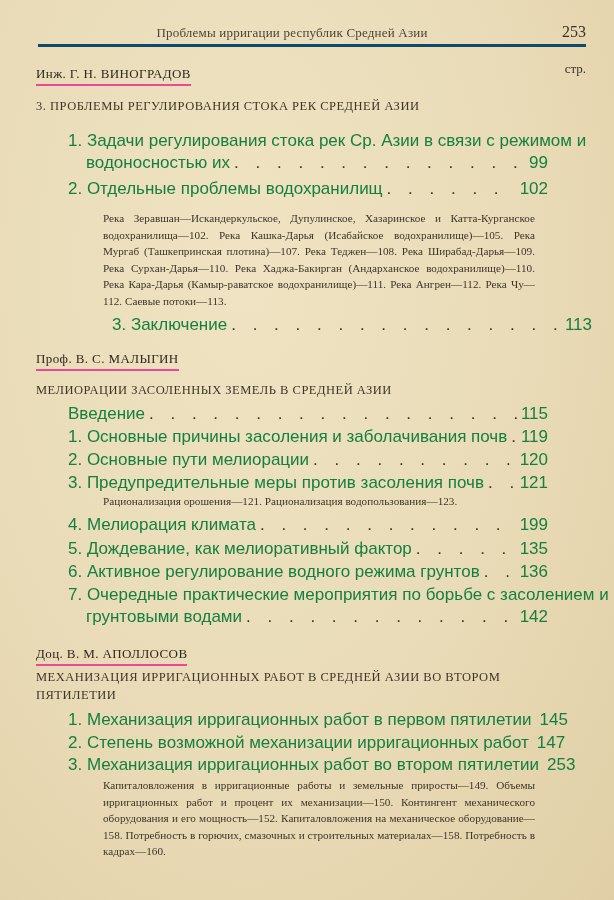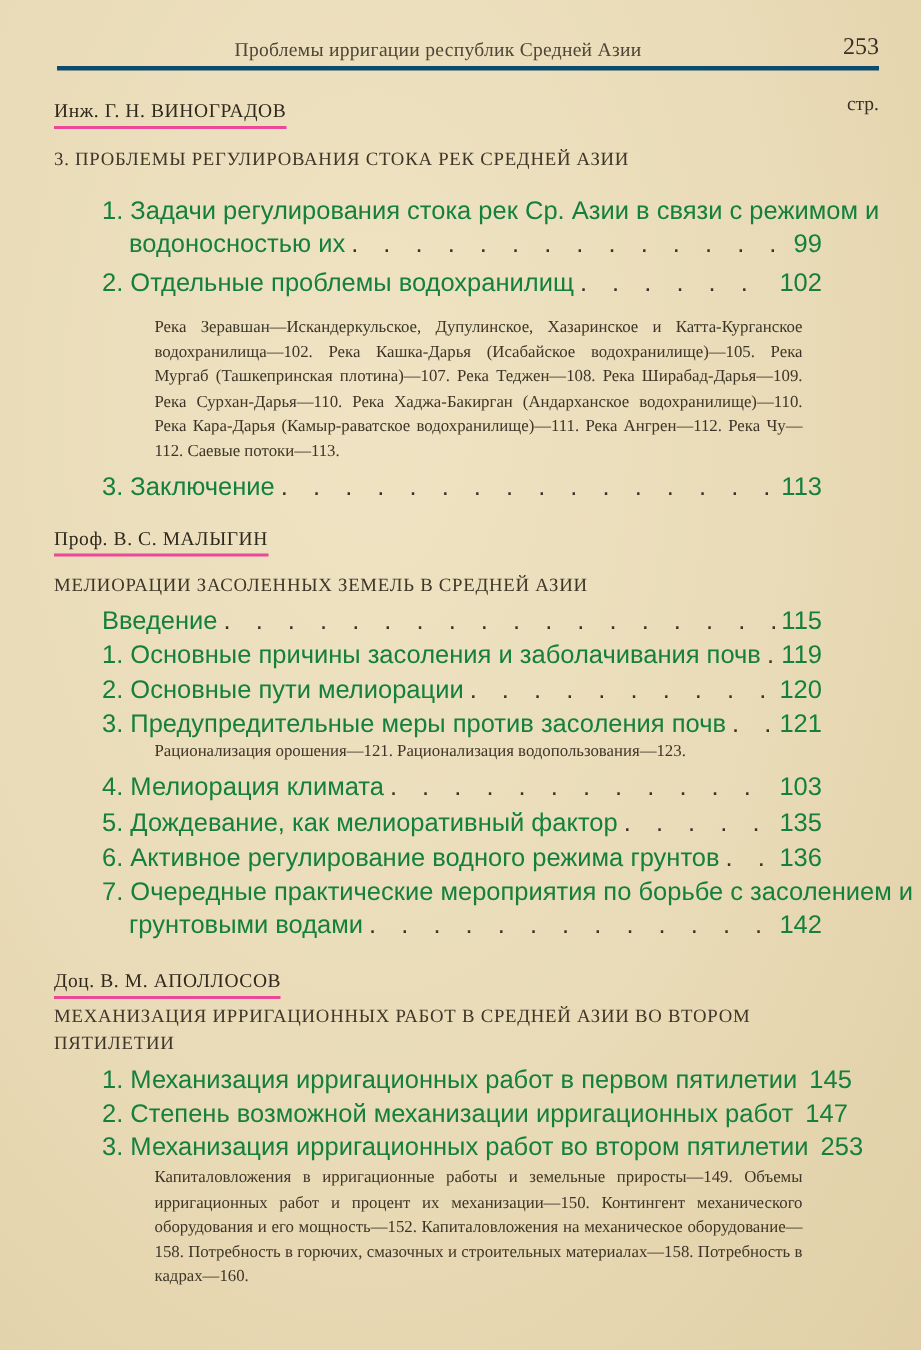--- a/index.html
+++ b/index.html
@@ -77,21 +77,21 @@
 
   <div class="entry" style="top:178px;">
     <div class="row">
         <span class="txt">2. Отдельные проблемы водохранилищ</span>
         <span class="dots"></span>
         <span class="pg">102</span>
       </div>
   </div>
   <div class="note" style="top:210px;">Река Зеравшан—Искандеркульское, Дупулинское, Хазаринское и Катта-Курганское водохранилища—102. Река Кашка-Дарья (Исабайское водохранилище)—105. Река Мургаб (Ташкепринская плотина)—107. Река Теджен—108. Река Ширабад-Дарья—109. Река Сурхан-Дарья—110. Река Хаджа-Бакирган (Андарханское водохранилище)—110. Река Кара-Дарья (Камыр-раватское водохранилище)—111. Река Ангрен—112. Река Чу—112. Саевые потоки—113.</div>
 
-  <div class="entry" style="top:314px;">
+  <div class="entry" style="top:314px;margin-left:44px;">
     <div class="row">
         <span class="txt">3. Заключение</span>
         <span class="dots"></span>
         <span class="pg">113</span>
       </div>
   </div>
 
   <div class="author" style="top:351px;">Проф. В. С. МАЛЫГИН</div>
   <div class="section-title" style="top:381px;">МЕЛИОРАЦИИ ЗАСОЛЕННЫХ ЗЕМЕЛЬ В СРЕДНЕЙ АЗИИ</div>
 
@@ -122,21 +122,21 @@
         <span class="dots"></span>
         <span class="pg">121</span>
       </div>
   </div>
   <div class="note-center" style="top:495px;">Рационализация орошения—121. Рационализация водопользования—123.</div>
 
   <div class="entry" style="top:514px;">
     <div class="row">
         <span class="txt">4. Мелиорация климата</span>
         <span class="dots"></span>
-        <span class="pg">103</span>
+        <span class="pg">199</span>
       </div>
   </div>
   <div class="entry" style="top:538px;">
     <div class="row">
         <span class="txt">5. Дождевание, как мелиоративный фактор</span>
         <span class="dots"></span>
         <span class="pg">135</span>
       </div>
   </div>
   <div class="entry" style="top:561px;">

